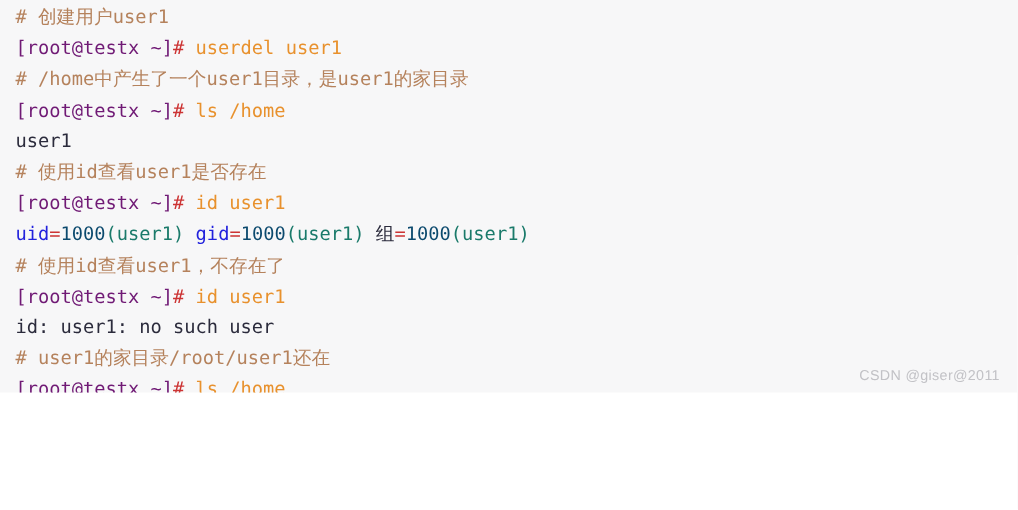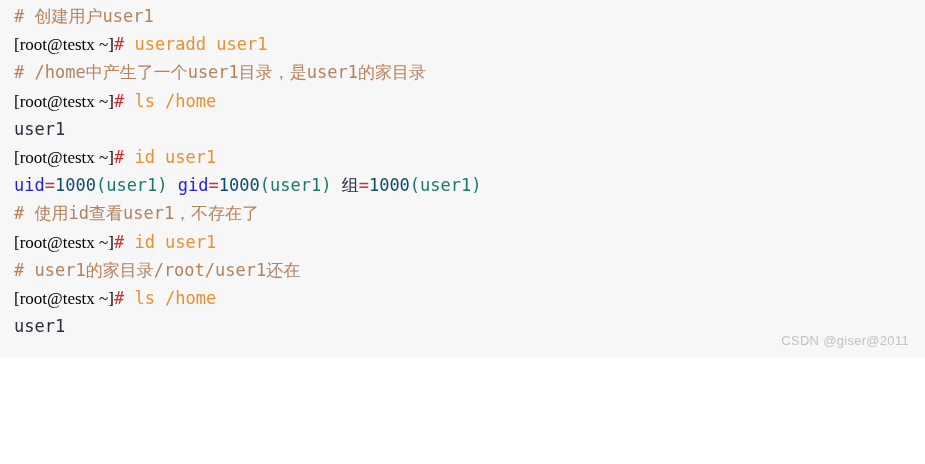--- a/index.html
+++ b/index.html
@@ -23,21 +23,21 @@
     height: 28.2px;
     line-height: 28.2px;
     padding-left: 14px;
     font-size: 17px;
     white-space: pre;
     letter-spacing: 0px;
     font-family: "DejaVu Sans Mono", "Liberation Mono", monospace;
   }
   .tok { font-family: inherit; }
   .t-comment { color: #b5825c; }
-  .t-prompt  { color: #000000; font-family: Liberation Serif, serif; }
+  .t-prompt  { color: #701a75; }
   .t-hash    { color: #cc3333; }
   .t-cmd     { color: #e8912d; }
   .t-plain   { color: #2b2b3c; }
   .t-key     { color: #2222dd; text-align: right; }
   .t-eq      { color: #cc3333; }
   .t-num     { color: #0c4a6e; }
   .t-paren   { color: #1a7a6a; }
   .t-cjk     { color: #2b2b3c; }
   #watermark {
     position: absolute;
@@ -49,26 +49,28 @@
     letter-spacing: 0.3px;
     white-space: pre;
   }
 </style>
 </head>
 <body>
 
 <div id="code-block">
   <div id="code-lines">
       <div class="code-line"><span class="tok t-comment"># 创建用户user1</span></div>
-      <div class="code-line"><span class="tok t-prompt">[root@testx ~]</span><span class="tok t-hash">#</span><span class="tok t-cmd"> useradd user1</span></div>
+      <div class="code-line"><span class="tok t-prompt">[root@testx ~]</span><span class="tok t-hash">#</span><span class="tok t-cmd"> userdel user1</span></div>
       <div class="code-line"><span class="tok t-comment"># /home中产生了一个user1目录，是user1的家目录</span></div>
       <div class="code-line"><span class="tok t-prompt">[root@testx ~]</span><span class="tok t-hash">#</span><span class="tok t-cmd"> ls /home</span></div>
       <div class="code-line"><span class="tok t-plain">user1</span></div>
+      <div class="code-line"><span class="tok t-comment"># 使用id查看user1是否存在</span></div>
       <div class="code-line"><span class="tok t-prompt">[root@testx ~]</span><span class="tok t-hash">#</span><span class="tok t-cmd"> id user1</span></div>
       <div class="code-line"><span class="tok t-key">uid</span><span class="tok t-eq">=</span><span class="tok t-num">1000</span><span class="tok t-paren">(user1)</span><span class="tok t-plain"> </span><span class="tok t-key">gid</span><span class="tok t-eq">=</span><span class="tok t-num">1000</span><span class="tok t-paren">(user1)</span><span class="tok t-plain"> </span><span class="tok t-cjk">组</span><span class="tok t-eq">=</span><span class="tok t-num">1000</span><span class="tok t-paren">(user1)</span></div>
       <div class="code-line"><span class="tok t-comment"># 使用id查看user1，不存在了</span></div>
       <div class="code-line"><span class="tok t-prompt">[root@testx ~]</span><span class="tok t-hash">#</span><span class="tok t-cmd"> id user1</span></div>
+      <div class="code-line"><span class="tok t-plain">id: user1: no such user</span></div>
       <div class="code-line"><span class="tok t-comment"># user1的家目录/root/user1还在</span></div>
       <div class="code-line"><span class="tok t-prompt">[root@testx ~]</span><span class="tok t-hash">#</span><span class="tok t-cmd"> ls /home</span></div>
       <div class="code-line"><span class="tok t-plain">user1</span></div>
     </div>
   <div id="watermark">CSDN @giser@2011</div>
 </div>
 
 </body></html>

